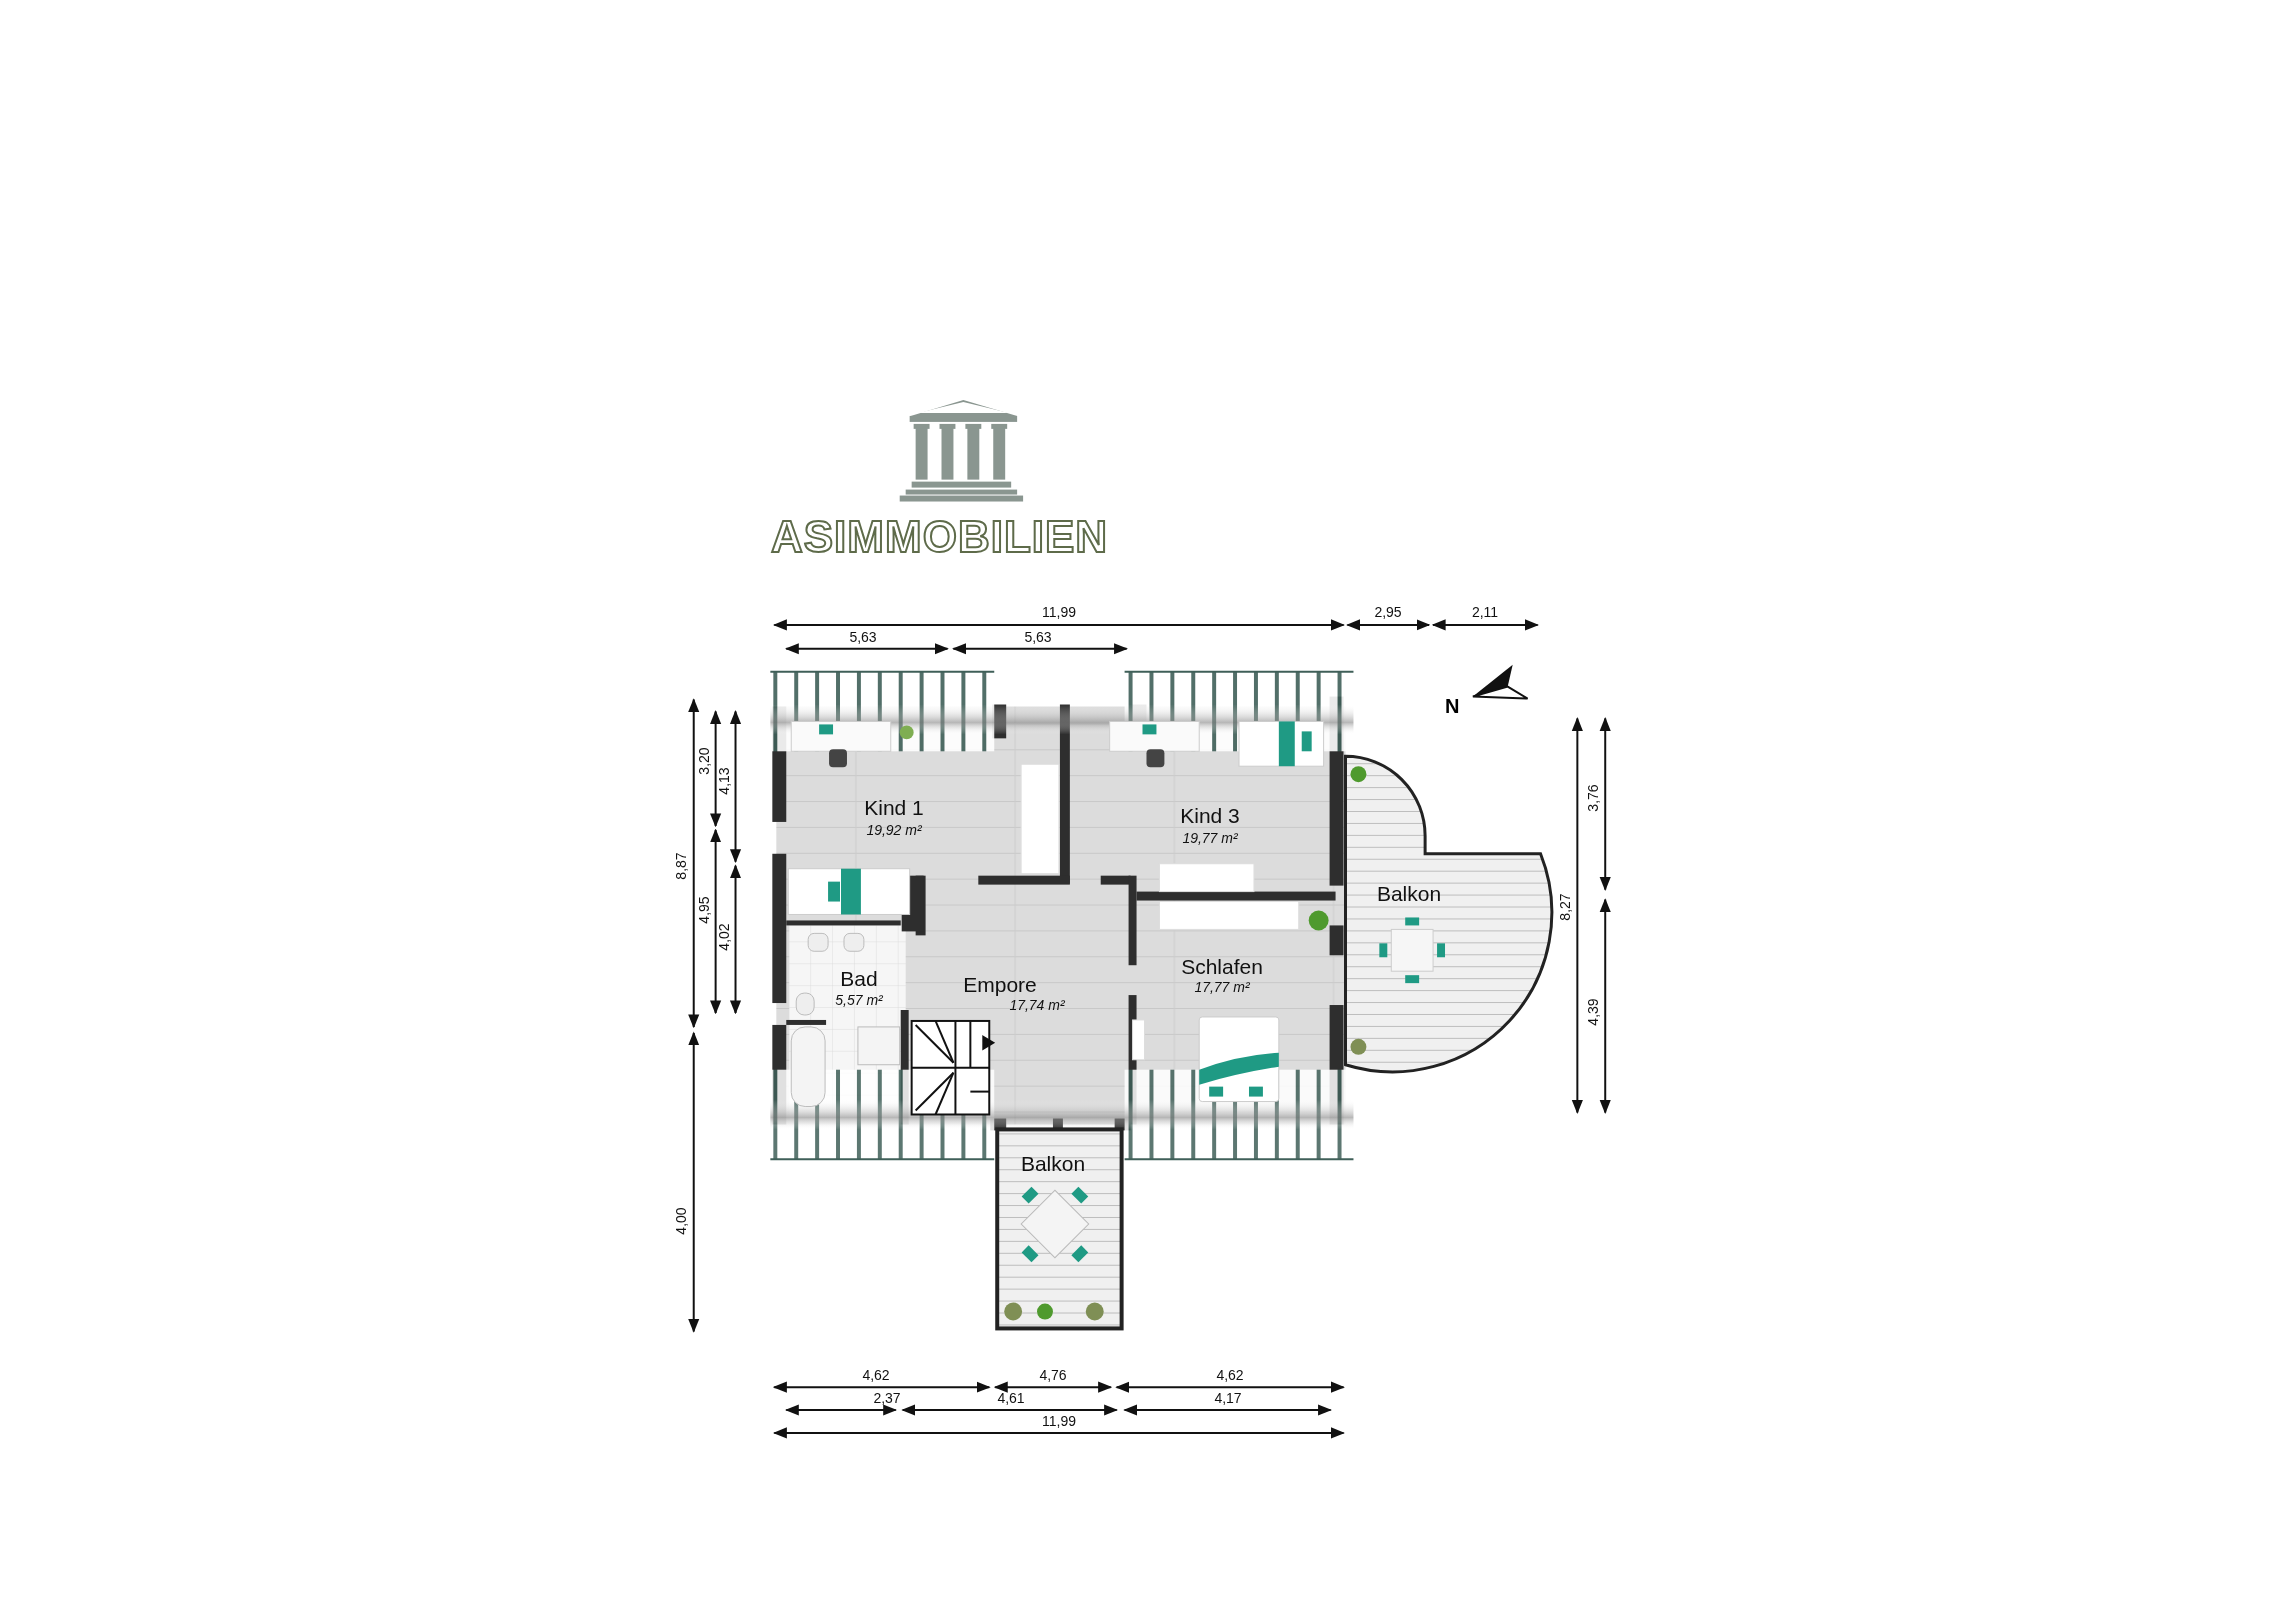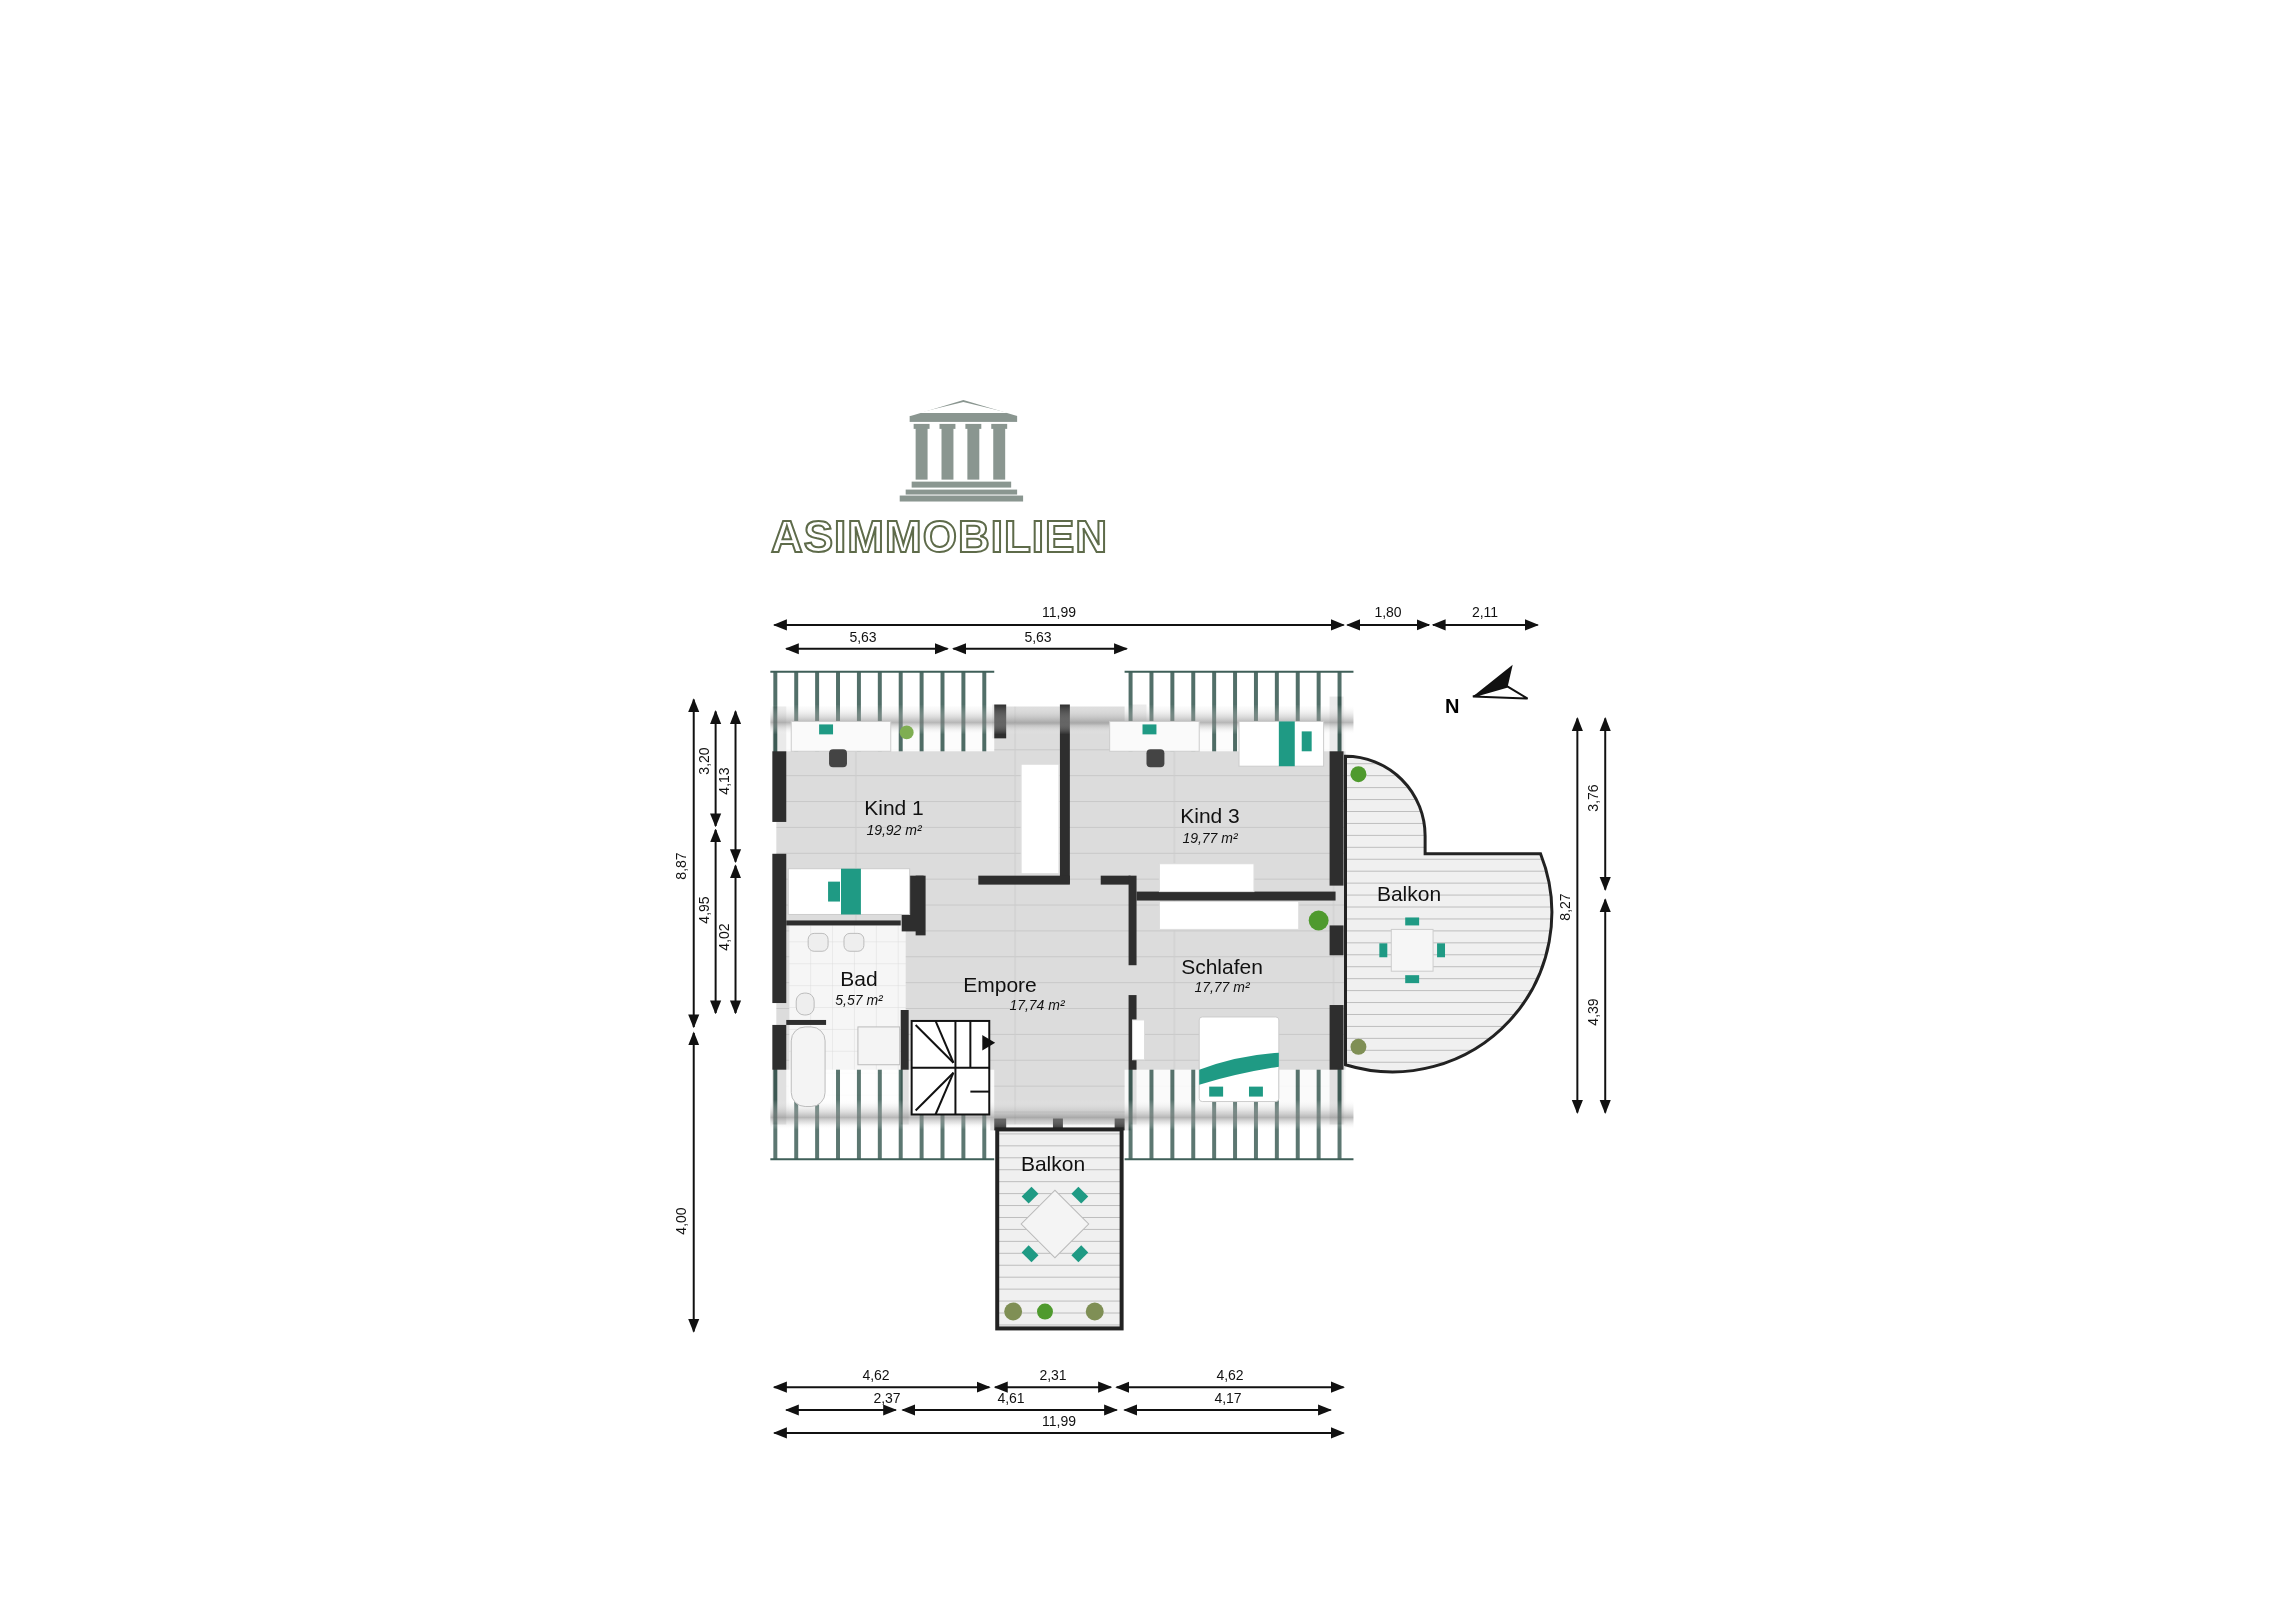--- a/index.html
+++ b/index.html
@@ -231,40 +231,40 @@
 <div class="lbl room-area" style="left:859px;top:1000px">5,57 m²</div>
 <div class="lbl room-name" style="left:1000px;top:985px">Empore</div>
 <div class="lbl room-area" style="left:1037px;top:1005px">17,74 m²</div>
 <div class="lbl room-name" style="left:1222px;top:967px">Schlafen</div>
 <div class="lbl room-area" style="left:1222px;top:987px">17,77 m²</div>
 <div class="lbl room-name" style="left:1409px;top:894px">Balkon</div>
 <div class="lbl room-name" style="left:1053px;top:1164px">Balkon</div>
 
 
 <div class="lbl dim" style="left:1059px;top:612px">11,99</div>
-<div class="lbl dim" style="left:1388px;top:612px">1,80</div>
+<div class="lbl dim" style="left:1388px;top:612px">2,95</div>
 <div class="lbl dim" style="left:1485px;top:612px">2,11</div>
 <div class="lbl dim" style="left:863px;top:637px">5,63</div>
 <div class="lbl dim" style="left:1038px;top:637px">5,63</div>
 
 
 <div class="lbl dim dim-v" style="left:681px;top:866px">8,87</div>
 <div class="lbl dim dim-v" style="left:681px;top:1221px">4,00</div>
 <div class="lbl dim dim-v" style="left:704px;top:761px">3,20</div>
 <div class="lbl dim dim-v" style="left:704px;top:910px">4,95</div>
 <div class="lbl dim dim-v" style="left:724px;top:781px">4,13</div>
 <div class="lbl dim dim-v" style="left:724px;top:937px">4,02</div>
 
 
 <div class="lbl dim dim-v" style="left:1565px;top:907px">8,27</div>
 <div class="lbl dim dim-v" style="left:1593px;top:798px">3,76</div>
 <div class="lbl dim dim-v" style="left:1593px;top:1012px">4,39</div>
 
 
 <div class="lbl dim" style="left:876px;top:1375px">4,62</div>
-<div class="lbl dim" style="left:1053px;top:1375px">2,31</div>
+<div class="lbl dim" style="left:1053px;top:1375px">4,76</div>
 <div class="lbl dim" style="left:1230px;top:1375px">4,62</div>
 <div class="lbl dim" style="left:887px;top:1398px">2,37</div>
 <div class="lbl dim" style="left:1011px;top:1398px">4,61</div>
 <div class="lbl dim" style="left:1228px;top:1398px">4,17</div>
 <div class="lbl dim" style="left:1059px;top:1421px">11,99</div>
 </div>
 
 
 </body></html>

